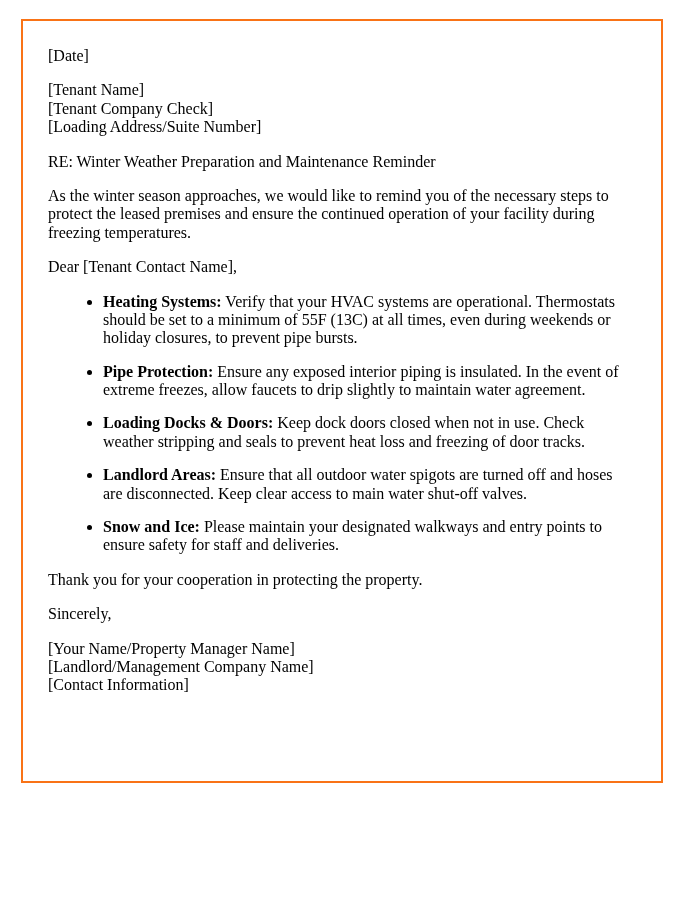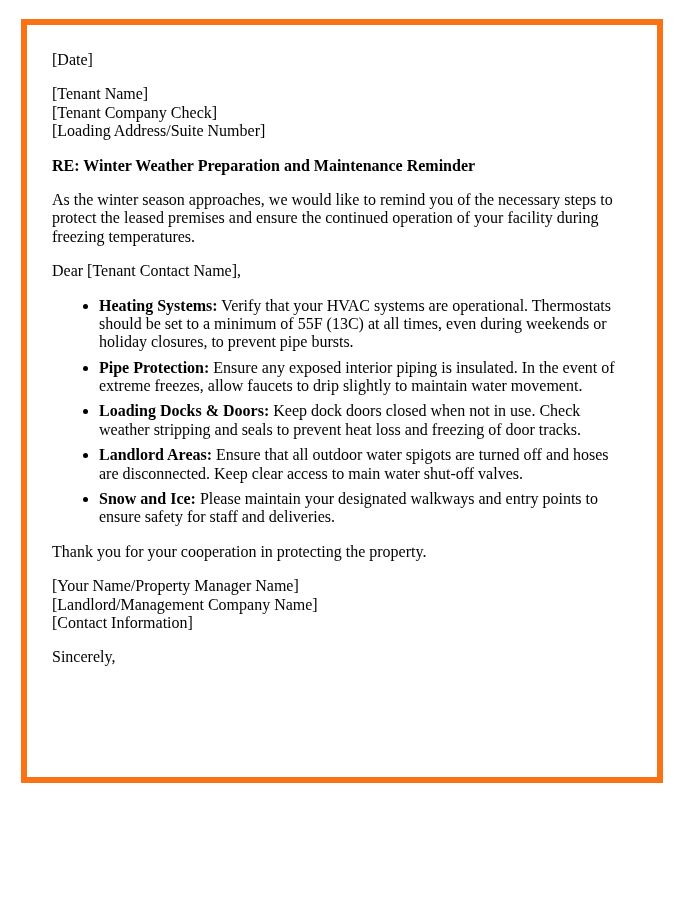--- a/index.html
+++ b/index.html
@@ -16,41 +16,41 @@
     line-height: 1.15;
     color: #000000;
   }
   .page {
     position: absolute;
     left: 21px;
     top: 19px;
     width: 642px;
     height: 764px;
     box-sizing: border-box;
-    border: 6px solid #f97316;
+    border: 2px solid #f97316;
     padding: 10px 25px 20px 25px;
     background: #ffffff;
     overflow: hidden;
   }
   .page p {
     margin: 16px 0;
   }
   .subject {
-    font-weight: bold;
+    font-weight: normal;
   }
   .block-line {
     display: block;
   }
   ul.checklist {
     margin: 16px 0;
     padding-left: 40px;
     list-style-type: disc;
   }
   ul.checklist li {
-    margin: 7px;
+    margin: 15px;
     padding: 0;
   }
   .term {
     font-weight: bold;
   }
 </style>
 </head>
 <body>
 
 <div class="page">
@@ -65,30 +65,30 @@
 
   <p class="subject">RE: Winter Weather Preparation and Maintenance Reminder</p>
 
   <p>As the winter season approaches, we would like to remind you of the necessary steps to protect the leased premises and ensure the continued operation of your facility during freezing temperatures.</p>
 
   <p>Dear [Tenant Contact Name],</p>
 
 
   <ul class="checklist">
     <li><span class="term">Heating Systems:</span><span> Verify that your HVAC systems are operational. Thermostats should be set to a minimum of 55F (13C) at all times, even during weekends or holiday closures, to prevent pipe bursts.</span></li>
-    <li><span class="term">Pipe Protection:</span><span> Ensure any exposed interior piping is insulated. In the event of extreme freezes, allow faucets to drip slightly to maintain water movement.</span></li>
+    <li><span class="term">Pipe Protection:</span><span> Ensure any exposed interior piping is insulated. In the event of extreme freezes, allow faucets to drip slightly to maintain water agreement.</span></li>
     <li><span class="term">Loading Docks &amp; Doors:</span><span> Keep dock doors closed when not in use. Check weather stripping and seals to prevent heat loss and freezing of door tracks.</span></li>
     <li><span class="term">Landlord Areas:</span><span> Ensure that all outdoor water spigots are turned off and hoses are disconnected. Keep clear access to main water shut-off valves.</span></li>
     <li><span class="term">Snow and Ice:</span><span> Please maintain your designated walkways and entry points to ensure safety for staff and deliveries.</span></li>
   </ul>
 
 
   <p>Thank you for your cooperation in protecting the property.</p>
 
+  <p>Sincerely,</p>
+
   <p>
     <span class="block-line">[Your Name/Property Manager Name]</span>
     <span class="block-line">[Landlord/Management Company Name]</span>
     <span class="block-line">[Contact Information]</span>
   </p>
 
-  <p>Sincerely,</p>
-
 </div>
 
 </body></html>

